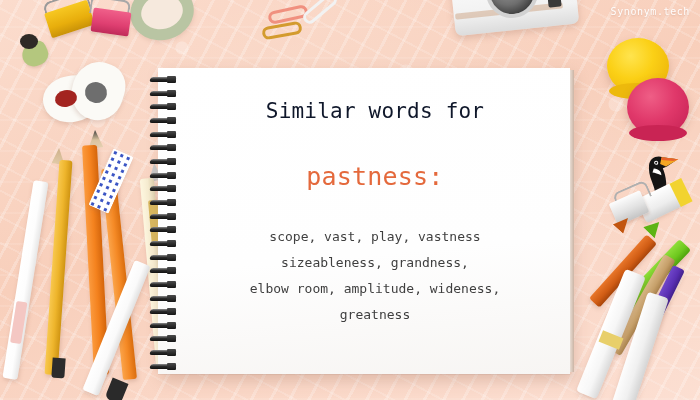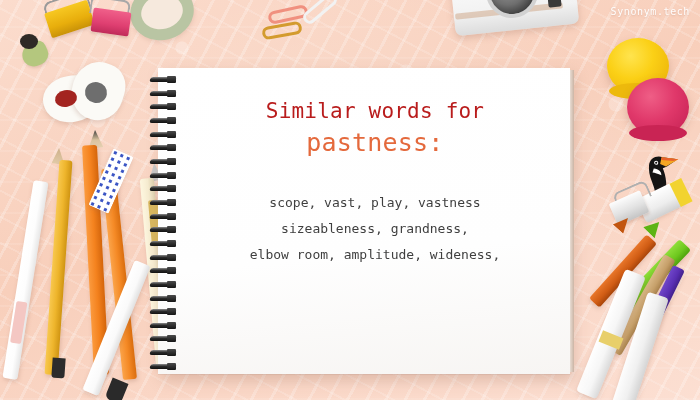--- a/index.html
+++ b/index.html
@@ -308,29 +308,30 @@
     position: absolute;
     left: 190px; top: 96px;
     width: 370px;
     text-align: center;
     z-index: 6;
   }
   .title-line1 {
     font-family: "DejaVu Sans Mono", monospace;
     font-size: 21px;
     line-height: 30px;
-    color: #b91c1c;
+    color: #0f172a;
     letter-spacing: .2px;
   }
   .title-line2 {
     font-family: "DejaVu Sans Mono", monospace;
     font-size: 25px;
     line-height: 34px;
     color: #e4693c;
     letter-spacing: .2px;
+    margin-top: 34px;
   }
   .wordlist {
     margin-top: 30px;
     font-family: "DejaVu Sans Mono", monospace;
     font-size: 13px;
     line-height: 26px;
     color: #3f3f3f;
     letter-spacing: 0px;
   }
   .wordlist div { white-space: nowrap; }
@@ -452,18 +453,19 @@
     <div class="ring"></div>
   </div>
 
   <div class="page-text">
     <div class="title-line1">Similar words for</div>
     <div class="title-line2">pastness:</div>
     <div class="wordlist">
       <div>scope, vast, play, vastness</div>
       <div>sizeableness, grandness,</div>
       <div>elbow room, amplitude, wideness,</div>
+      <div>greatness</div>
     </div>
   </div>
 
   <div class="watermark">Synonym.tech</div>
 
 </div>
 
 </body></html>

